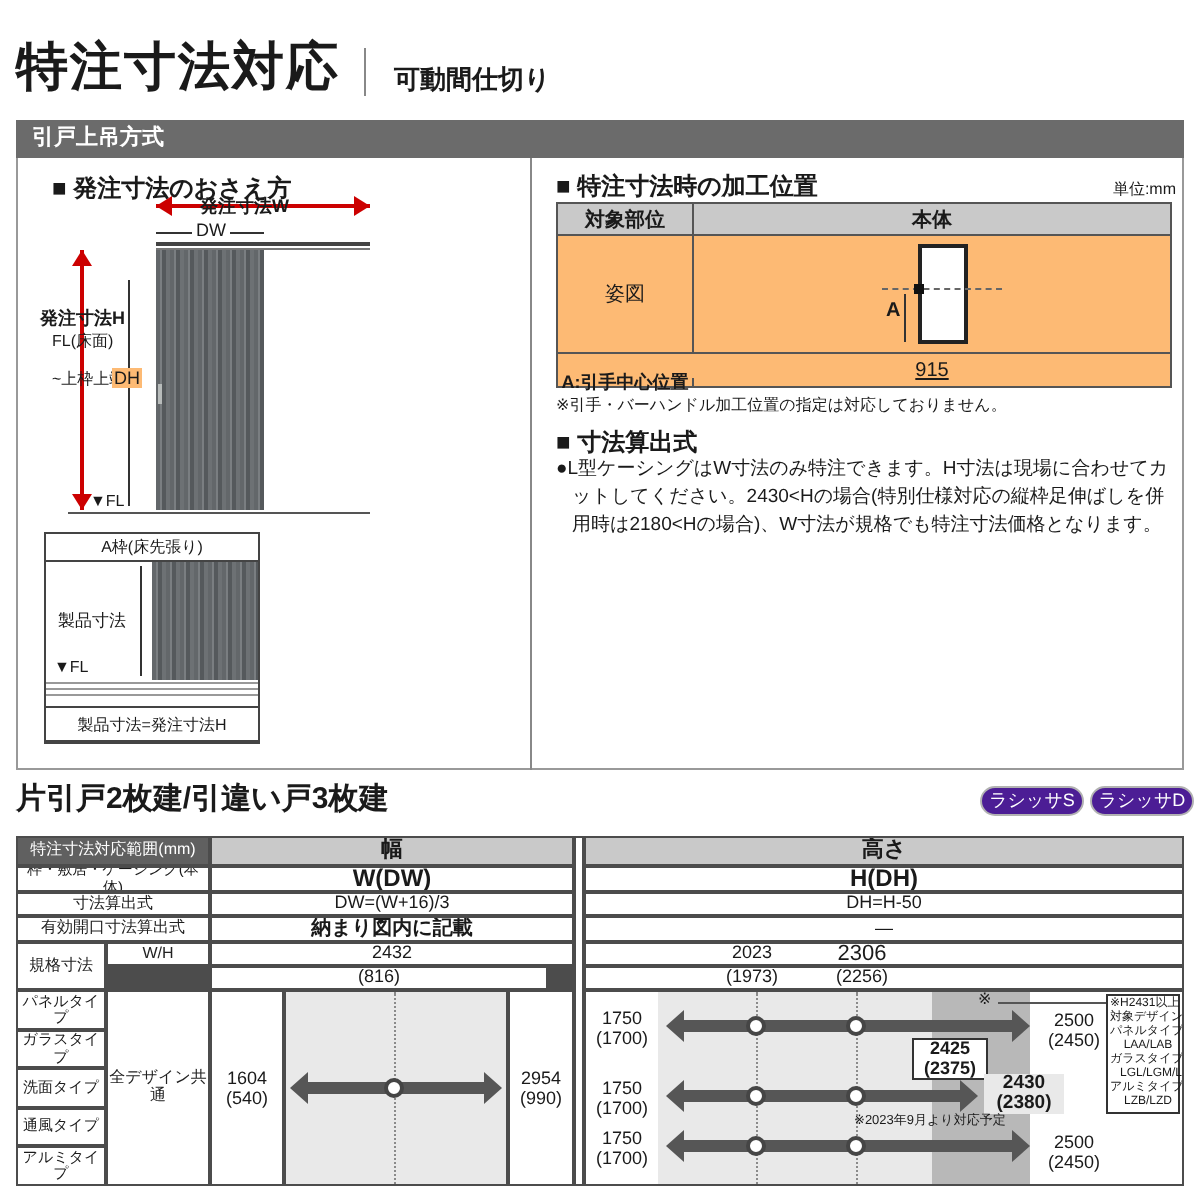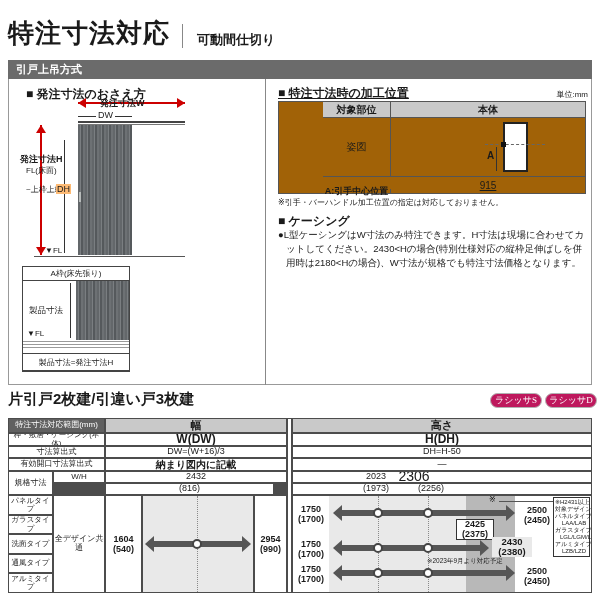--- a/index.html
+++ b/index.html
@@ -32,22 +32,22 @@
   .rng::before { content:''; position:absolute; left:-8px; top:-5px; border-top:8px solid transparent; border-bottom:8px solid transparent; border-right:9px solid #565656; }
   .rng::after  { content:''; position:absolute; right:-8px; top:-5px; border-top:8px solid transparent; border-bottom:8px solid transparent; border-left:9px solid #565656; }
   .knob { width:10px; height:10px; border-radius:50%; background:#fff; border:2px solid #454545; }
   .vdots { width:0; border-left:1px dotted #8a8a8a; }
   
   #btab { position:absolute; left:8px; top:418px; width:584px; height:175px; background:#4c4c4c; }
   .cell { position:absolute; background:#fff; display:flex; align-items:center; justify-content:center; text-align:center; overflow:hidden; line-height:1.1; }
   .hdrg { background:#c9c9c9; font-weight:bold; font-size:11px; }
   .dkc { background:#606060; color:#fff; font-size:8px; }
   .lbl8 { font-size:8px; color:#222; }
-  .num2 { font-weight:bold; font-size:9px; line-height:1.15; }
-  .badge { background:#be185d; border:1px solid #b2b2b2; border-radius:8px; color:#fff; font-size:9px; display:flex; align-items:center; justify-content:center;font-family:Liberation Serif, serif; }
+  .num2 { font-weight:normal; font-size:9px; line-height:1.15; }
+  .badge { background:#4c1d95; border:1px solid #b2b2b2; border-radius:8px; color:#fff; font-size:9px; display:flex; align-items:center; justify-content:center; }
   .notebox { border:1px solid #333; background:#fff; font-size:6px; line-height:7px; padding:1px 1px; }
   .notebox div { white-space:nowrap; }
   .notebox .ind { padding-left:5px; }
 </style>
 </head>
 <body>
 
 <div id="page">
 
   <div class="abs page-title" style="left:8px; top:16px;">特注寸法対応</div>
@@ -87,24 +87,24 @@
     <div style="position:relative; height:72px;">
       <div class="abs wood" style="left:53px; top:0; width:53px; height:59px;"></div>
       <div class="abs dimv" style="left:47px; top:2px; height:55px;"></div>
       <div class="abs" style="left:6px; top:24px; font-size:8.5px;">製品寸法</div>
       <div class="abs" style="left:4px; top:48px; font-size:8px;">▼FL</div>
       <div class="abs" style="left:0; top:59px; width:106px; height:8px; background:repeating-linear-gradient(0deg,#999 0 1px,#fff 1px 3px);"></div>
     </div>
     <div class="c" style="height:18px; border-top:1px solid #444; font-size:8px; border-bottom:1px solid #444;">製品寸法=発注寸法H</div>
   </div>
 
-  <div class="abs h2" style="left:278px; top:85px;text-decoration:underline;">■ 特注寸法時の加工位置</div>
+  <div class="abs h2" style="left:278px; top:85px;">■ 特注寸法時の加工位置</div>
   <div class="abs small" style="left:540px; top:89px; width:48px; text-align:right;">単位:mm</div>
 
-  <div class="abs" style="left:278px; top:101px; width:308px; border:1px solid #555; background:#a16207;padding-left:44px;">
+  <div class="abs" style="left:278px; top:101px; width:308px; border:1px solid #555; background:#fdba74;">
     <div style="display:flex; height:16px; border-bottom:1px solid #555;">
       <div class="c hdrg" style="width:68px; border-right:1px solid #555; font-size:10px;">対象部位</div>
       <div class="c hdrg" style="flex:1; font-size:10px;">本体</div>
     </div>
     <div style="display:flex; height:59px; border-bottom:1px solid #555;">
       <div class="c" style="width:68px; border-right:1px solid #555; font-size:10px;">姿図</div>
       <div style="flex:1; position:relative;">
         <div class="abs" style="left:112px; top:4px; width:25px; height:50px; border:2px solid #222; background:#fff;"></div>
         <div class="abs" style="left:94px; top:26px; width:60px; height:0; border-top:1px dashed #666;"></div>
         <div class="abs" style="left:110px; top:24px; width:5px; height:5px; background:#111;"></div>
@@ -113,21 +113,21 @@
       </div>
     </div>
     <div style="display:flex; height:16px;">
       <div class="c" style="width:68px; border-right:1px solid #555; font-size:9px; font-weight:bold;margin-top:12px;">A:引手中心位置</div>
       <div class="c" style="flex:1; font-size:10px;text-decoration:underline;">915</div>
     </div>
   </div>
 
   <div class="abs small" style="left:278px; top:197px;">※引手・バーハンドル加工位置の指定は対応しておりません。</div>
 
-  <div class="abs h2" style="left:278px; top:213px;">■ ケーシング</div>
+  <div class="abs h2" style="left:278px; top:213px;">■ 寸法算出式</div>
   <div class="abs" style="left:278px; top:228px; width:308px; font-size:9.5px; line-height:1.45; padding-left:8px; text-indent:-8px;">●L型ケーシングはW寸法のみ特注できます。H寸法は現場に合わせてカットしてください。2430&lt;Hの場合(特別仕様対応の縦枠足伸ばしを併用時は2180&lt;Hの場合)、W寸法が規格でも特注寸法価格となります。</div>
 
   <div class="abs" style="left:8px; top:390px; font-size:15px; font-weight:bold;">片引戸2枚建/引違い戸3枚建</div>
   <div class="abs badge" style="left:490px; top:393px; width:52px; height:15px;">ラシッサS</div>
   <div class="abs badge" style="left:545px; top:393px; width:52px; height:15px;">ラシッサD</div>
 
   <div id="btab">
 
     <div class="cell dkc" style="left:1px; top:1px; width:95px; height:13px;">特注寸法対応範囲(mm)</div>
     <div class="cell hdrg" style="left:98px; top:1px; width:180px; height:13px;">幅</div>
@@ -143,21 +143,21 @@
 
     <div class="cell lbl8" style="left:1px; top:41px; width:95px; height:11px;">有効開口寸法算出式</div>
     <div class="cell" style="left:98px; top:41px; width:180px; height:11px; font-size:10px; font-weight:bold;">納まり図内に記載</div>
     <div class="cell" style="left:285px; top:41px; width:298px; height:11px; font-size:9px;">―</div>
 
     <div class="cell lbl8" style="left:1px; top:54px; width:43px; height:22px;">規格寸法</div>
     <div class="cell lbl8" style="left:46px; top:54px; width:50px; height:10px;">W/H</div>
     <div class="cell" style="left:98px; top:54px; width:180px; height:10px; font-size:9px;">2432</div>
     <div class="cell" style="left:285px; top:54px; width:298px; height:10px;">
       <span class="abs" style="left:62px; width:42px; font-size:9px;">2023</span>
-      <span class="abs" style="left:100px; width:42px; font-size:14px;">2306</span>
+      <span class="abs" style="left:117px; width:42px; font-size:11px;">2306</span>
     </div>
     <div class="cell lbl8" style="left:46px; top:66px; width:50px; height:10px;margin-top:16px;">DW/DH</div>
     <div class="cell" style="left:98px; top:66px; width:167px; height:10px; font-size:9px;">(816)</div>
     <div class="cell" style="left:285px; top:66px; width:298px; height:10px;">
       <span class="abs" style="left:58px; width:50px; font-size:9px;">(1973)</span>
       <span class="abs" style="left:113px; width:50px; font-size:9px;">(2256)</span>
     </div>
 
     <div class="cell" style="left:1px; top:78px; width:43px; height:18px; font-size:7.5px;">パネルタイプ</div>
     <div class="cell" style="left:1px; top:98px; width:43px; height:17px; font-size:7.5px;">ガラスタイプ</div>

